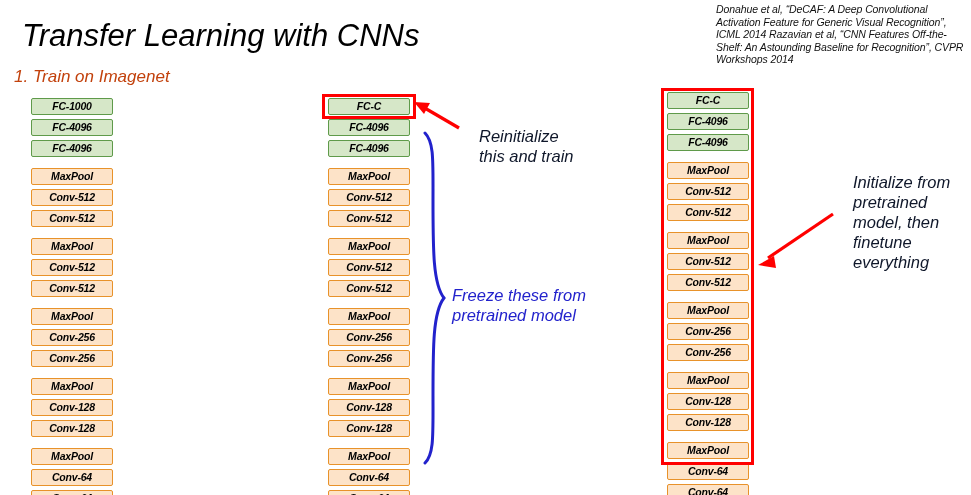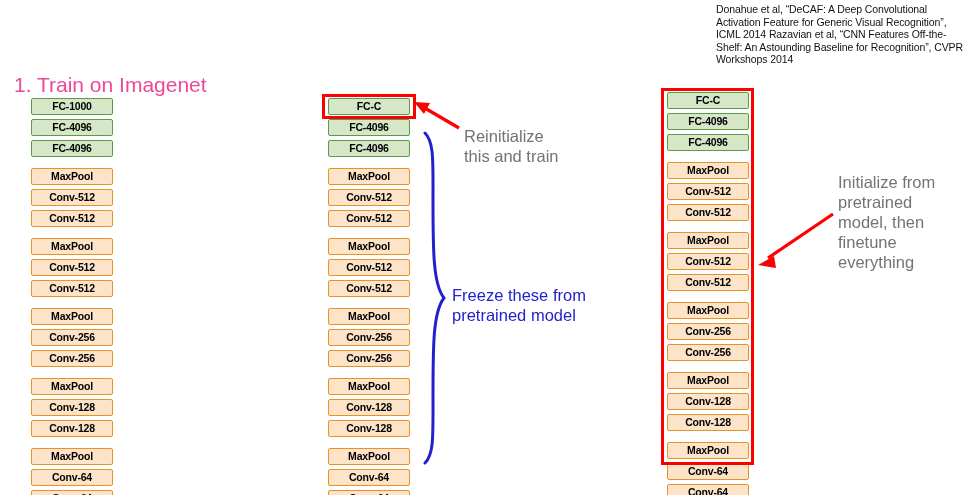--- a/index.html
+++ b/index.html
@@ -10,20 +10,21 @@
   body {
     font-family: "Liberation Sans", sans-serif;
     color: #000000;
   }
   #slide {
     position: relative;
     width: 971px;
     height: 495px;
     overflow: hidden;
     background: #ffffff;
+    font-style: italic;
   }
 
   
   .citation {
     position: absolute;
     left: 716px;
     top: 3px;
     width: 250px;
     font-size: 10.5px;
     line-height: 12.6px;
@@ -34,25 +35,24 @@
     position: absolute;
     left: 22px;
     top: 18px;
     font-size: 31px;
     line-height: 36px;
     color: #000000;
     white-space: nowrap;
   }
   .col-head {
     position: absolute;
-    font-size: 21px;
+    font-size: 17px;
     line-height: 21px;
-    color: #ec4899;
+    color: #c2410c;
     white-space: nowrap;
-    margin-top: 8px;
   }
   #head-1 { left: 14px;  top: 66px; }
   #head-2 { left: 292px; top: 66px; }
   #head-3 { left: 640px; top: 66px; }
 
   
   .stack {
     position: absolute;
     width: 82px;
   }
@@ -105,21 +105,21 @@
     height: 377px;
   }
 
   
   .anno {
     position: absolute;
     font-size: 16.5px;
     line-height: 20px;
     white-space: pre-line;
   }
-  .anno.red  { color: #737373; }
+  .anno.red  { color: #0f172a; margin-left: 15px; }
   .anno.blue { color: #2222cc; }
   .anno.black { color: #000000; }
 
   #anno-reinit   { left: 464px; top: 126px; width: 170px; }
   #anno-freeze   { left: 452px; top: 285px; width: 180px; }
   #anno-init     { left: 838px; top: 172px; width: 130px; }
   #anno-bigger   { left: 838px; top: 330px; width: 130px; }
 
   .svg-layer {
     position: absolute;
@@ -131,20 +131,21 @@
   }
 </style>
 </head>
 <body>
 
 <div id="slide">
 
   <div class="citation">Donahue et al, “DeCAF: A Deep Convolutional Activation Feature for Generic Visual Recognition”, ICML 2014
 Razavian et al, “CNN Features Off-the-Shelf: An Astounding Baseline for Recognition”, CVPR Workshops 2014</div>
 
+  <div class="slide-title">Transfer Learning with CNNs</div>
 
   <div class="col-head" id="head-1">1. Train on Imagenet</div>
 
   <div class="stack" id="stack-1" style="height: 441px;">
       <div class="layer fc" style="top: 0px;">FC-1000</div>
       <div class="layer fc" style="top: 21px;">FC-4096</div>
       <div class="layer fc" style="top: 42px;">FC-4096</div>
       <div class="layer conv" style="top: 70px;">MaxPool</div>
       <div class="layer conv" style="top: 91px;">Conv-512</div>
       <div class="layer conv" style="top: 112px;">Conv-512</div>

